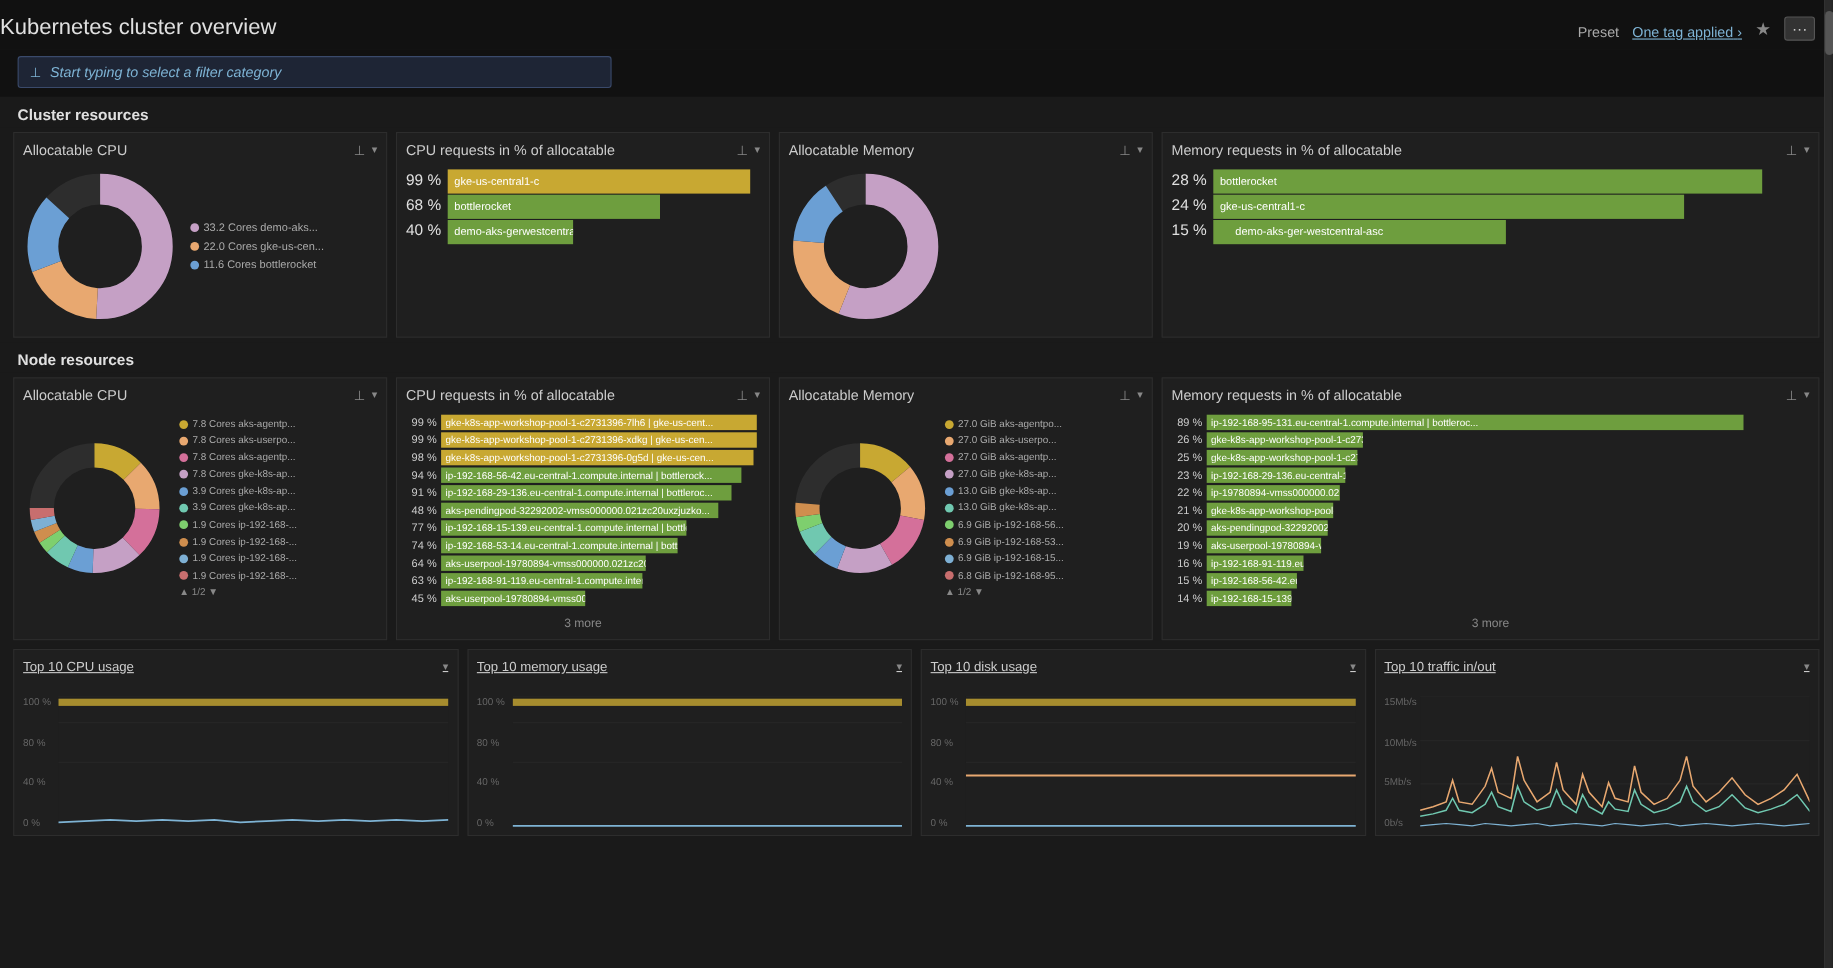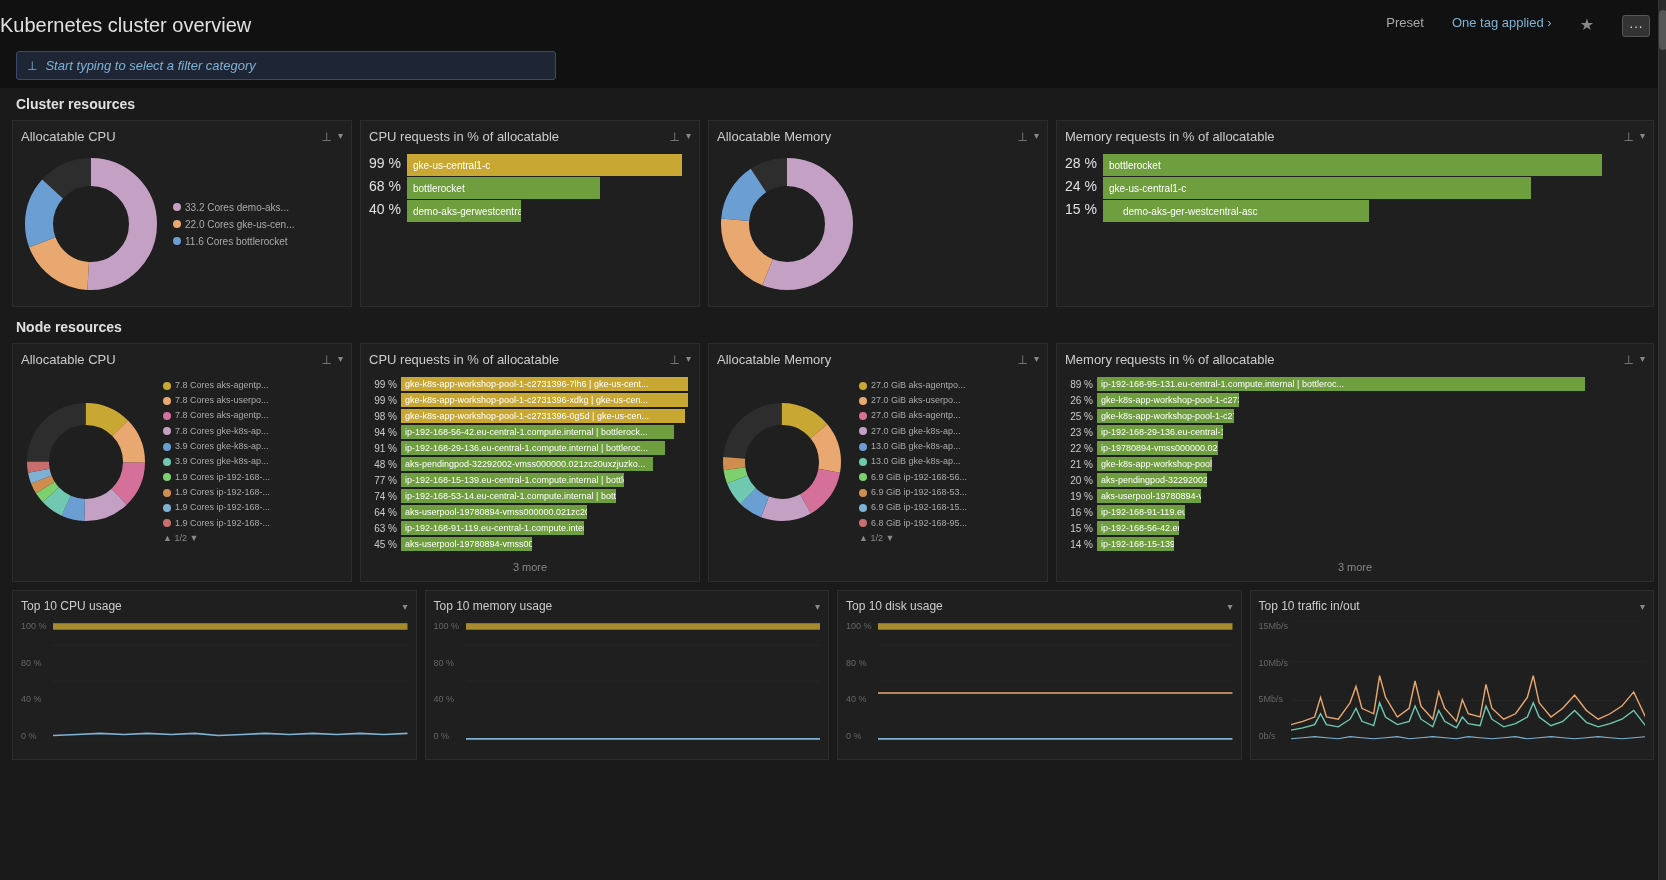--- a/index.html
+++ b/index.html
@@ -19,28 +19,29 @@
       padding: 14px 16px 8px 0;
       background: #111;
     }
     .header-title {
       font-size: 20px;
       font-weight: 300;
       color: #e0e0e0;
     }
     .header-right {
       display: flex;
-      align-items: flex-start;
-      gap: 28px;
+      align-items: flex-end;
+      gap: 12px;
       color: #aaa;
       font-size: 13px;
     }
     .header-right .tag-link {
       color: #7eb3d4;
       cursor: pointer;
+      text-decoration: underline;
     }
     .star-icon { color: #888; font-size: 16px; cursor: pointer; }
     .dots-btn {
       background: #333;
       border: 1px solid #555;
       border-radius: 3px;
       color: #ccc;
       padding: 2px 6px;
       cursor: pointer;
       font-size: 14px;
@@ -191,24 +192,25 @@
       border: 1px solid #2d2d2d;
       margin: 4px;
       flex: 1;
       padding: 8px;
       min-width: 0;
       height: 170px;
     }
     .bottom-panel-title {
       font-size: 12px;
       color: #ccc;
-      margin-bottom: 8px;
+      margin-bottom: 20px;
       display: flex;
       justify-content: space-between;
       align-items: center;
+      text-decoration: underline;
     }
 
     .chart-container {
       position: relative;
       height: 120px;
       margin-top: 4px;
     }
     .y-axis-labels {
       position: absolute;
       left: 0;

